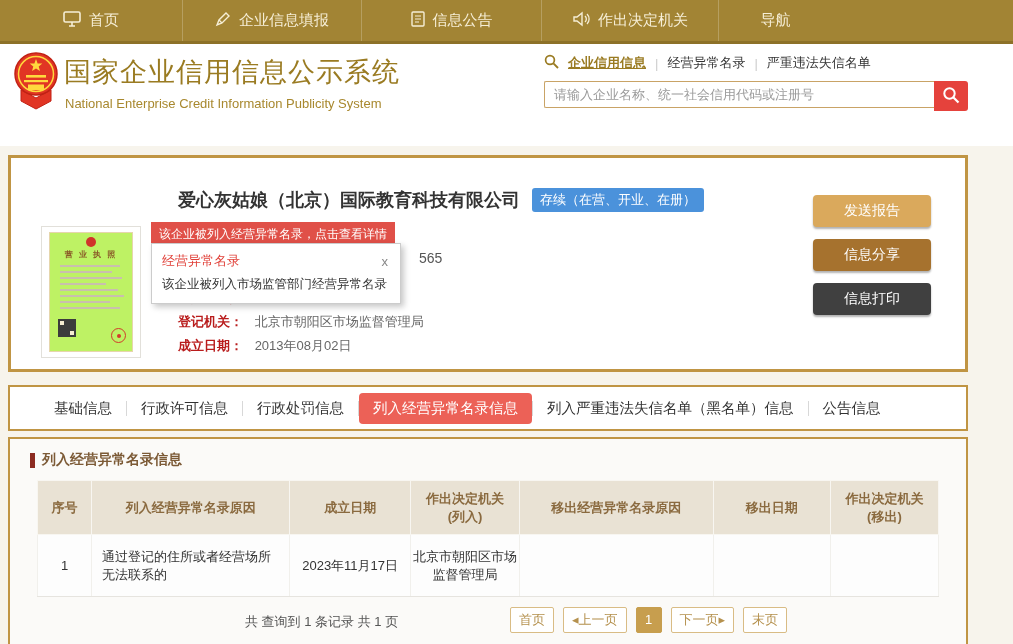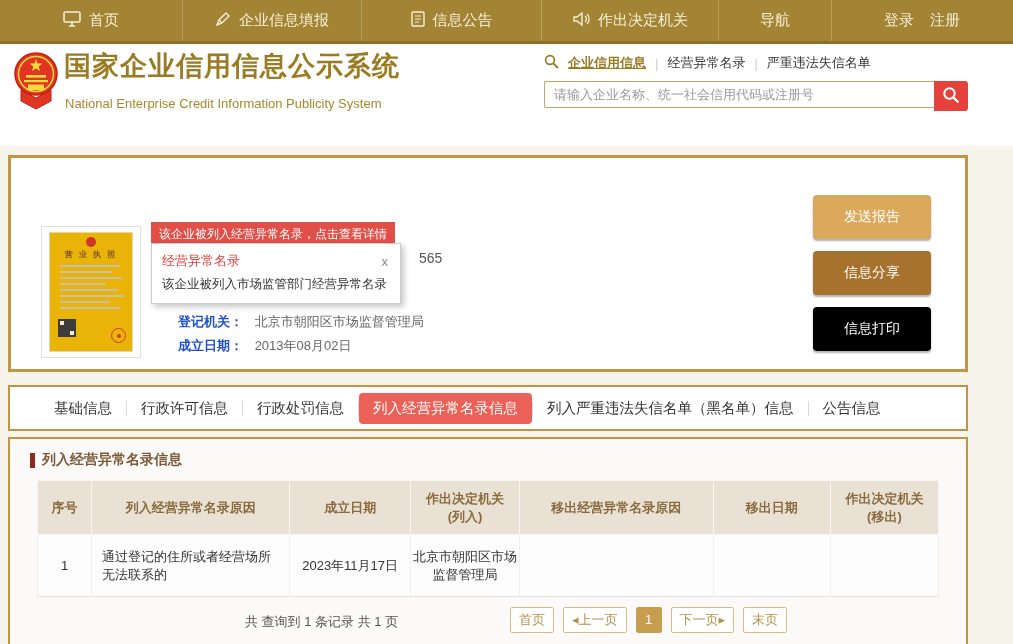--- a/index.html
+++ b/index.html
@@ -10,21 +10,21 @@
   .topnav { display:flex; height:44px; background:#a28434; border-bottom:3px solid #8d7128; }
   .nav-item { display:flex; align-items:center; justify-content:center; gap:8px;
     color:#f6eed6; font-size:15px; cursor:pointer; border-right:1px solid rgba(255,255,255,.22); }
   .nav-item:last-child { border-right:none; }
   .w1{width:183px}.w2{width:179px}.w3{width:180px}.w4{width:177px}.w5{width:113px}.w6{width:180px}
   .auth a { color:#f6eed6; text-decoration:none; margin:0 4px; }
 
   
   .header { position:relative; height:102px; background:#fff; }
   .emblem { position:absolute; left:13px; top:8px; }
-  .brand-title { position:absolute; left:64px; top:4px; font-size:27px; font-weight:bold;
+  .brand-title { position:absolute; left:64px; top:10px; font-size:27px; font-weight:normal;
     color:#9a7b22; letter-spacing:1px; }
   .brand-sub { position:absolute; left:65px; top:52px; font-size:13px; color:#a8882e; }
   .search-area { position:absolute; top:10px; right:45px; width:424px; }
   .search-tabs { display:flex; align-items:center; gap:9px; font-size:13px; }
   .search-tabs .stab { color:#333; text-decoration:none; cursor:pointer; }
   .search-tabs .stab.active { color:#9a7b22; text-decoration:underline; font-weight:bold; }
   .search-tabs .pipe { color:#ccc; }
   .search-row { display:flex; margin-top:9px; }
   .search-input { flex:1; height:27px; border:1px solid #c9a366; border-right:none;
     padding:8px 9px; font-size:13px; color:#333; outline:none; border-radius:2px 0 0 2px; }
@@ -33,21 +33,21 @@
     display:flex; align-items:center; justify-content:center; cursor:pointer; }
 
   
   .main { position:absolute; top:146px; left:0; width:1013px; height:498px; background:#f7f4ec; }
   .card { position:absolute; background:#fff; border:3px solid #c09544; }
 
   
   .card-company { left:8px; top:9px; width:960px; height:217px; }
   .license-wrap { position:absolute; left:30px; top:68px; width:100px; height:132px;
     background:#fff; border:1px solid #e2e0da; padding:5px 7px; cursor:pointer; }
-  .license-doc { width:100%; height:100%; background:#eab308; border:1px solid #e6d6ac;
+  .license-doc { width:100%; height:100%; background:#bef264; border:1px solid #e6d6ac;
     position:relative; overflow:hidden; }
   .lic-emblem { position:absolute; left:50%; top:4px; transform:translateX(-50%);
     width:10px; height:10px; border-radius:50%; background:#d0342a; }
   .lic-title { position:absolute; top:16px; width:100%; text-align:center; font-size:8px;
     letter-spacing:2px; color:#8a5a28; font-weight:bold; }
   .lic-line { position:absolute; left:10px; height:2px; background:#c9bfae; }
   .qr { position:absolute; left:8px; bottom:14px; width:18px; height:18px; background:#3c3c3c; }
   .qr::before { content:""; position:absolute; left:2px; top:2px; width:4px; height:4px; background:#f6ecd2; }
   .qr::after { content:""; position:absolute; right:2px; bottom:2px; width:4px; height:4px; background:#f6ecd2; }
   .seal { position:absolute; right:6px; bottom:8px; width:15px; height:15px; border-radius:50%;
@@ -64,27 +64,27 @@
   .popup { position:absolute; left:140px; top:85px; width:250px; background:#fff;
     border:1px solid #ccc; box-shadow:3px 3px 6px rgba(0,0,0,.22); z-index:3; }
   .popup-head { display:flex; justify-content:space-between; align-items:center; padding:8px 12px 2px 10px; }
   .popup-title { color:#e03e36; font-size:13px; }
   .popup-close { color:#888; font-size:13px; cursor:pointer; }
   .popup-body { padding:4px 10px 10px 10px; font-size:12.5px; color:#333; white-space:nowrap; }
   .code-frag { position:absolute; left:408px; top:92px; font-size:14px; color:#555; }
 
   .fields { position:absolute; left:167px; top:131px; }
   .field-row { margin-bottom:10px; font-size:13px; height:14px; }
-  .field-label { font-weight:bold; color:#1d4ed8;font-family:Liberation Mono, monospace; }
+  .field-label { font-weight:bold; color:#b91c1c;font-family:Liberation Mono, monospace; }
   .field-value { color:#666; margin-left:8px; }
 
   .actions { position:absolute; left:802px; top:37px; display:flex; flex-direction:column; gap:12px; }
-  .act-btn { width:118px; height:44px; border:none; border-radius:4px; color:#fff; font-size:14px;
+  .act-btn { width:118px; height:32px; border:none; border-radius:4px; color:#fff; font-size:14px;
     cursor:pointer; box-shadow:0 2px 2px rgba(0,0,0,.3); font-family:inherit; }
-  .act-report { background:#daa95c; } .act-share { background:#a6722e; } .act-print { background:#000000; }
+  .act-report { background:#daa95c; } .act-share { background:#a6722e; } .act-print { background:#404040; }
 
   
   .card-tabs { left:8px; top:239px; width:960px; height:46px; border-width:2px;
     display:flex; align-items:center; padding-left:30px; }
   .tab { font-size:14.5px; color:#333; cursor:pointer; padding:0 14px; white-space:nowrap; }
   .tab.active { background:#ec6157; color:#fff; padding:6px 14px; border-radius:4px; }
   .tab-pipe { width:1px; height:15px; background:#d8d8d8; }
 
   
   .card-table { left:8px; top:291px; width:960px; height:245px; border-width:2px; background:#fbfaf8; }
@@ -133,24 +133,20 @@
   </div>
   <div class="nav-item w4">
     <span><svg width="18" height="16" viewBox="0 0 18 16">
           <path d="M2 6h3l5-4v12l-5-4H2z" fill="none" stroke="#f6eed6" stroke-width="1.4"></path>
           <path d="M13 5a4 4 0 010 6M15 3a7 7 0 010 10" stroke="#f6eed6" stroke-width="1.3" fill="none"></path>
         </svg></span>
     <span>作出决定机关</span>
   </div>
   <div class="nav-item w5">
     <span>导航</span>
-  </div>
-  <div class="nav-item w6 auth">
-    <a>登录</a>
-    <a>注册</a>
   </div>
 </div>
 
 <div class="header">
   <div class="emblem">
     <svg width="46" height="58" viewBox="0 0 46 58">
       <path d="M8 38 L23 46 L38 38 L38 49 L23 57 L8 49 Z" fill="#e13524" stroke="#c22114" stroke-width="1"></path>
       <circle cx="23" cy="22" r="21" fill="#e13524" stroke="#c22114" stroke-width="1.5"></circle>
       <circle cx="23" cy="22" r="17.5" fill="none" stroke="#ffd83d" stroke-width="1.5"></circle>
       <polygon points="23,7 24.6,11.4 29.3,11.6 25.7,14.5 27,19 23,16.4 19,19 20.3,14.5 16.7,11.6 21.4,11.4" fill="#ffd83d"></polygon>
@@ -199,20 +195,24 @@
         <div class="lic-line" style="top:50px;width:46px"></div>
         <div class="lic-line" style="top:56px;width:58px"></div>
         <div class="lic-line" style="top:62px;width:64px"></div>
         <div class="lic-line" style="top:68px;width:50px"></div>
         <div class="lic-line" style="top:74px;width:60px"></div>
         <div class="qr"></div>
         <div class="seal"></div>
       </div>
     </div>
 
+    <div class="name-row">
+      <span class="company-name">爱心灰姑娘（北京）国际教育科技有限公司</span>
+      <span class="status-badge">存续（在营、开业、在册）</span>
+    </div>
 
     <div class="alert-banner">该企业被列入经营异常名录，点击查看详情</div>
 
     <div class="popup">
       <div class="popup-head">
         <span class="popup-title">经营异常名录</span>
         <span class="popup-close">x</span>
       </div>
       <div class="popup-body">该企业被列入市场监管部门经营异常名录</div>
     </div>

